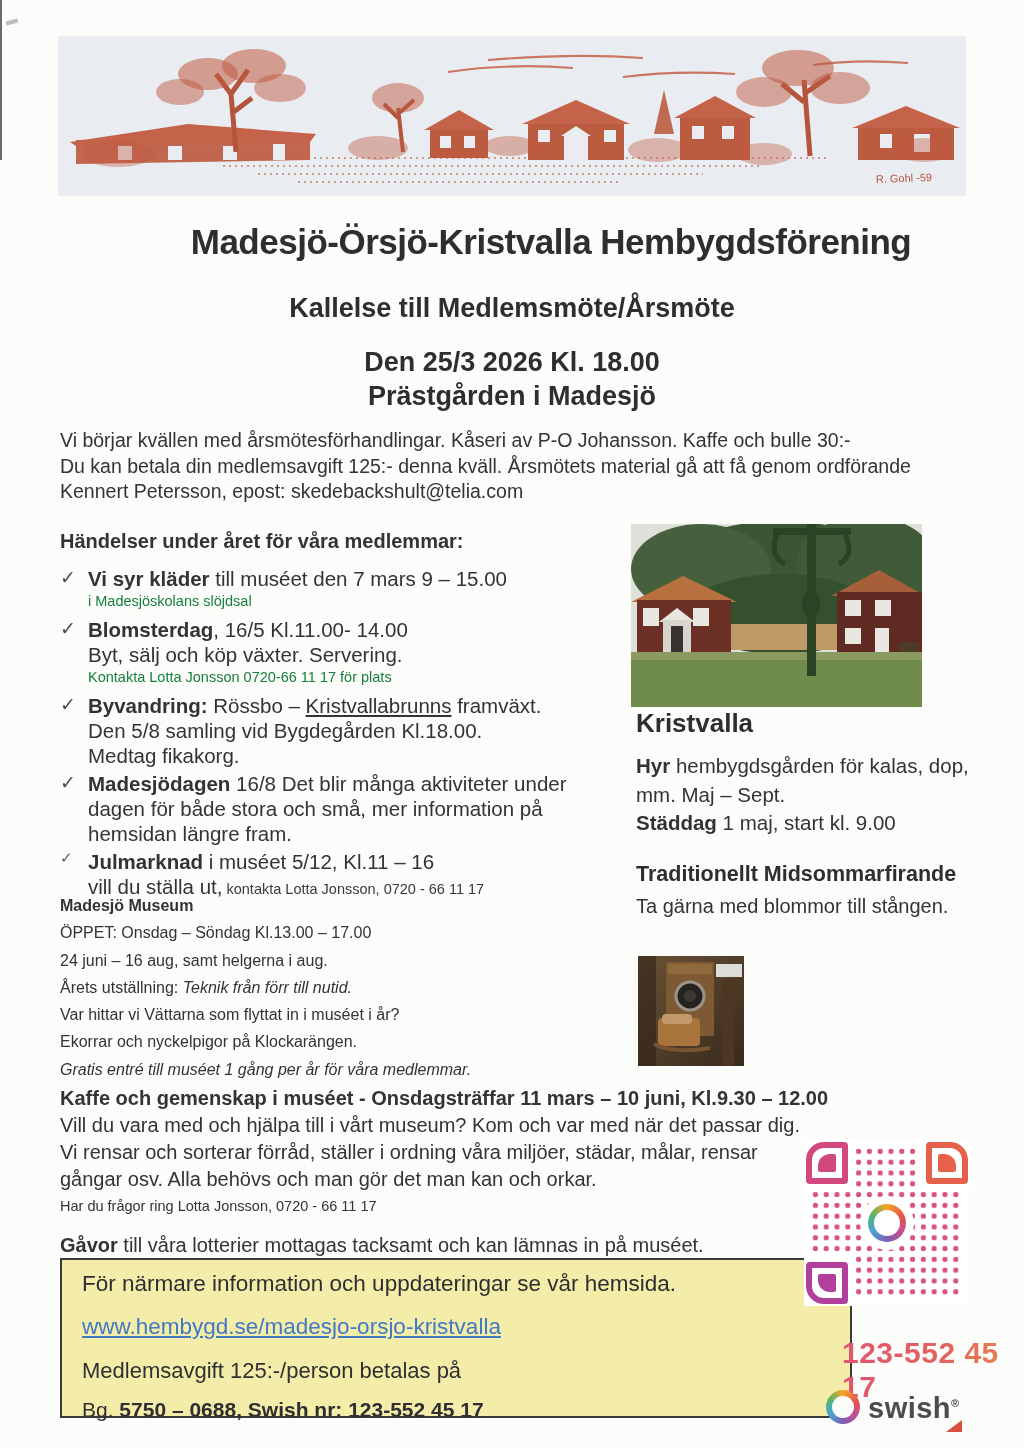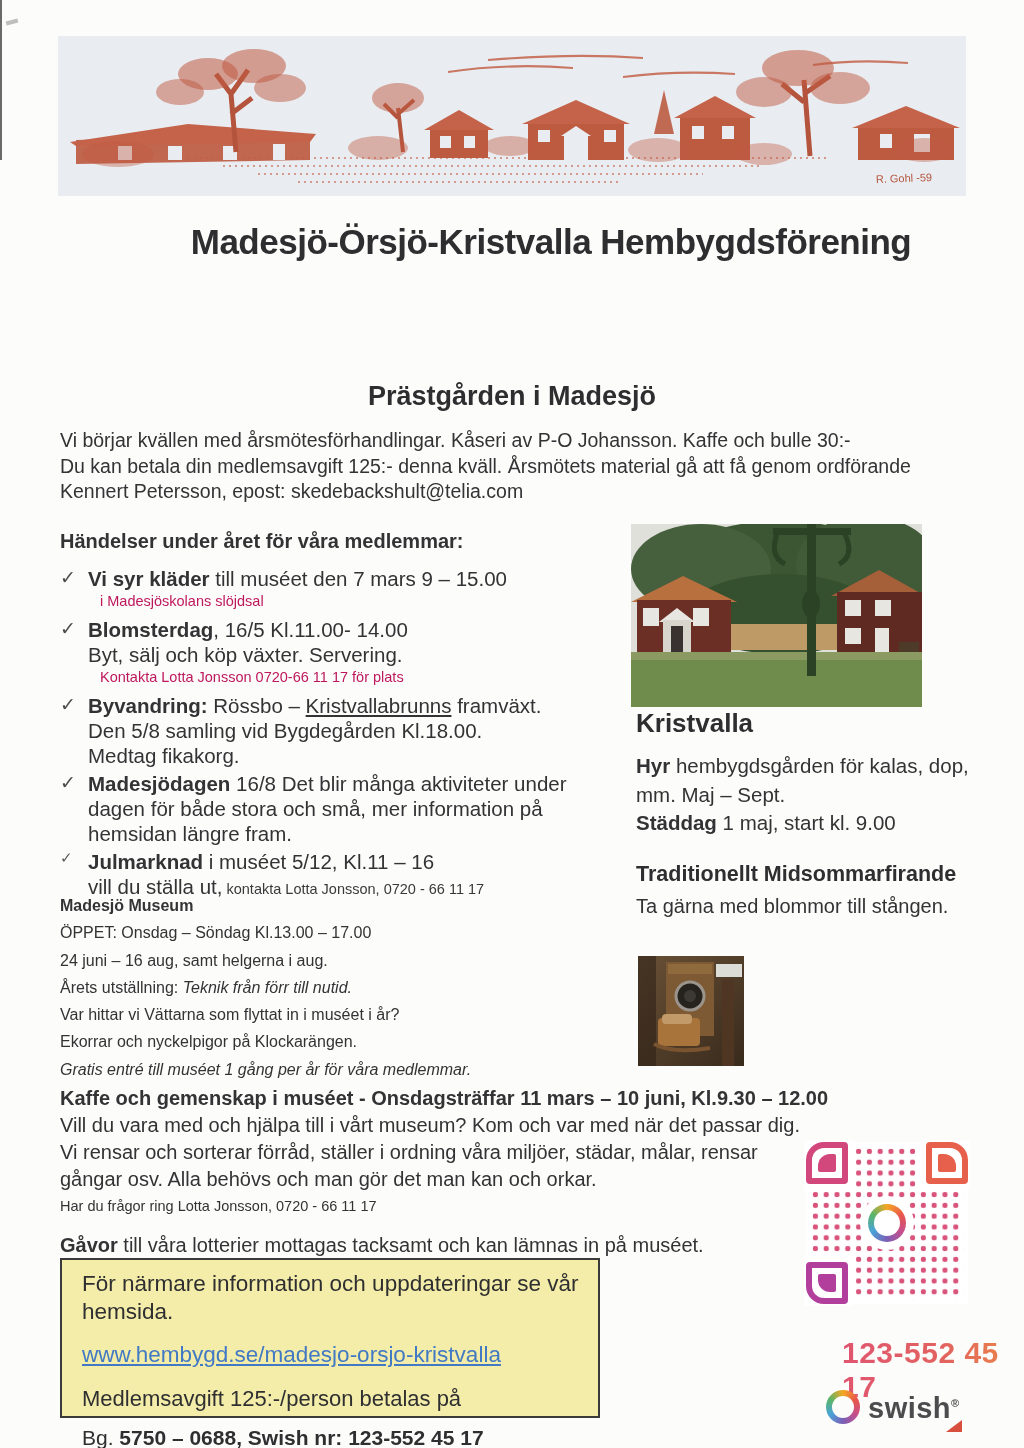--- a/index.html
+++ b/index.html
@@ -25,38 +25,38 @@
 
   #intro{left:60px;top:428px;width:915px;font-size:19.5px;line-height:25.5px;}
 
   #events-heading{left:60px;top:530px;font-size:20px;}
   #events-list{left:60px;top:566px;width:552px;}
   .ev{display:flex;margin-bottom:3px;}
   .ev .chk{width:28px;flex:none;font-size:19px;color:#4c4c4e;}
   .ev .chk.sm{font-size:15px;color:#5a5a5c;}
   .ev .bd{flex:1;}
   .main{font-size:20.5px;line-height:25px;}
-  .sub{font-size:14.5px;line-height:18px;color:#be185d;margin:1px 12px 4px;}
+  .sub{font-size:14.5px;line-height:18px;color:#15803d;margin:1px 0 4px;}
   .sub-inline{font-size:14.5px;color:#39393b;}
 
   #museum{left:60px;top:892px;width:560px;font-size:16px;line-height:27.3px;}
 
   #photo1{left:631px;top:524px;width:291px;height:183px;}
   #kristvalla-heading{left:636px;top:708px;font-size:26px;color:#2e2e30;}
   #kristvalla-text{left:636px;top:752px;width:340px;font-size:20.5px;line-height:28.5px;}
   #midsommar-heading{left:636px;top:862px;font-size:21.5px;color:#2e2e30;}
   #midsommar-text{left:636px;top:892px;width:340px;font-size:20px;line-height:28px;}
   #photo2{left:638px;top:956px;width:106px;height:110px;}
 
   #coffee{left:60px;top:1085px;width:835px;font-size:20px;line-height:27px;}
   #coffee .small{font-size:14.5px;line-height:20px;margin-top:3px;}
 
   #gifts{left:60px;top:1234px;font-size:20px;}
 
-  #infobox{left:60px;top:1258px;width:540px;height:160px;background:#f3eda9;
+  #infobox{left:60px;top:1258px;width:792px;height:160px;background:#f3eda9;
            border:2px solid #3a3a3a;box-sizing:border-box;padding:10px 0 0 20px;}
   #infobox .l1{font-size:22.5px;line-height:28px;color:#2f2f31;}
   #infobox .lnk{display:inline-block;margin-top:14px;font-size:22.5px;line-height:30px;
                 color:#4179c4;text-decoration:underline;}
   #infobox .l2{margin-top:16px;font-size:22px;color:#2f2f31;}
   #infobox .l3{margin-top:14px;font-size:21px;color:#2f2f31;}
 
   
   #qr{left:806px;top:1142px;width:162px;height:162px;background:#fff;}
   #qr .dots{position:absolute;inset:4px;
@@ -155,20 +155,22 @@
       <ellipse cx="320" cy="112" rx="30" ry="12" fill="#c05a41" opacity=".42"></ellipse>
       <ellipse cx="452" cy="110" rx="26" ry="10" fill="#c05a41" opacity=".42"></ellipse>
       <ellipse cx="600" cy="114" rx="30" ry="12" fill="#c05a41" opacity=".4"></ellipse>
       <ellipse cx="706" cy="118" rx="28" ry="11" fill="#c05a41" opacity=".4"></ellipse>
       <ellipse cx="866" cy="114" rx="30" ry="12" fill="#c05a41" opacity=".4"></ellipse>
       <text x="818" y="147" font-size="11" fill="#b5543c" transform="rotate(-2 818 147)">R. Gohl -59</text>
     </svg>
   </div>
 
   <div class="abs ctr b" id="title">Madesjö-Örsjö-Kristvalla Hembygdsförening</div>
+  <div class="abs ctr b" id="subtitle">Kallelse till Medlemsmöte/Årsmöte</div>
+  <div class="abs ctr b" id="dateline">Den 25/3 2026 Kl. 18.00</div>
   <div class="abs ctr b" id="placeline">Prästgården i Madesjö</div>
 
   <div class="abs" id="intro">
     <div>Vi börjar kvällen med årsmötesförhandlingar. Kåseri av P-O Johansson. Kaffe och bulle 30:-</div>
     <div>Du kan betala din medlemsavgift 125:- denna kväll. Årsmötets material gå att få genom ordförande</div>
     <div>Kennert Petersson, epost: skedebackshult@telia.com</div>
   </div>
 
   <div class="abs b" id="events-heading">Händelser under året för våra medlemmar:</div>
   <div class="abs" id="events-list">

